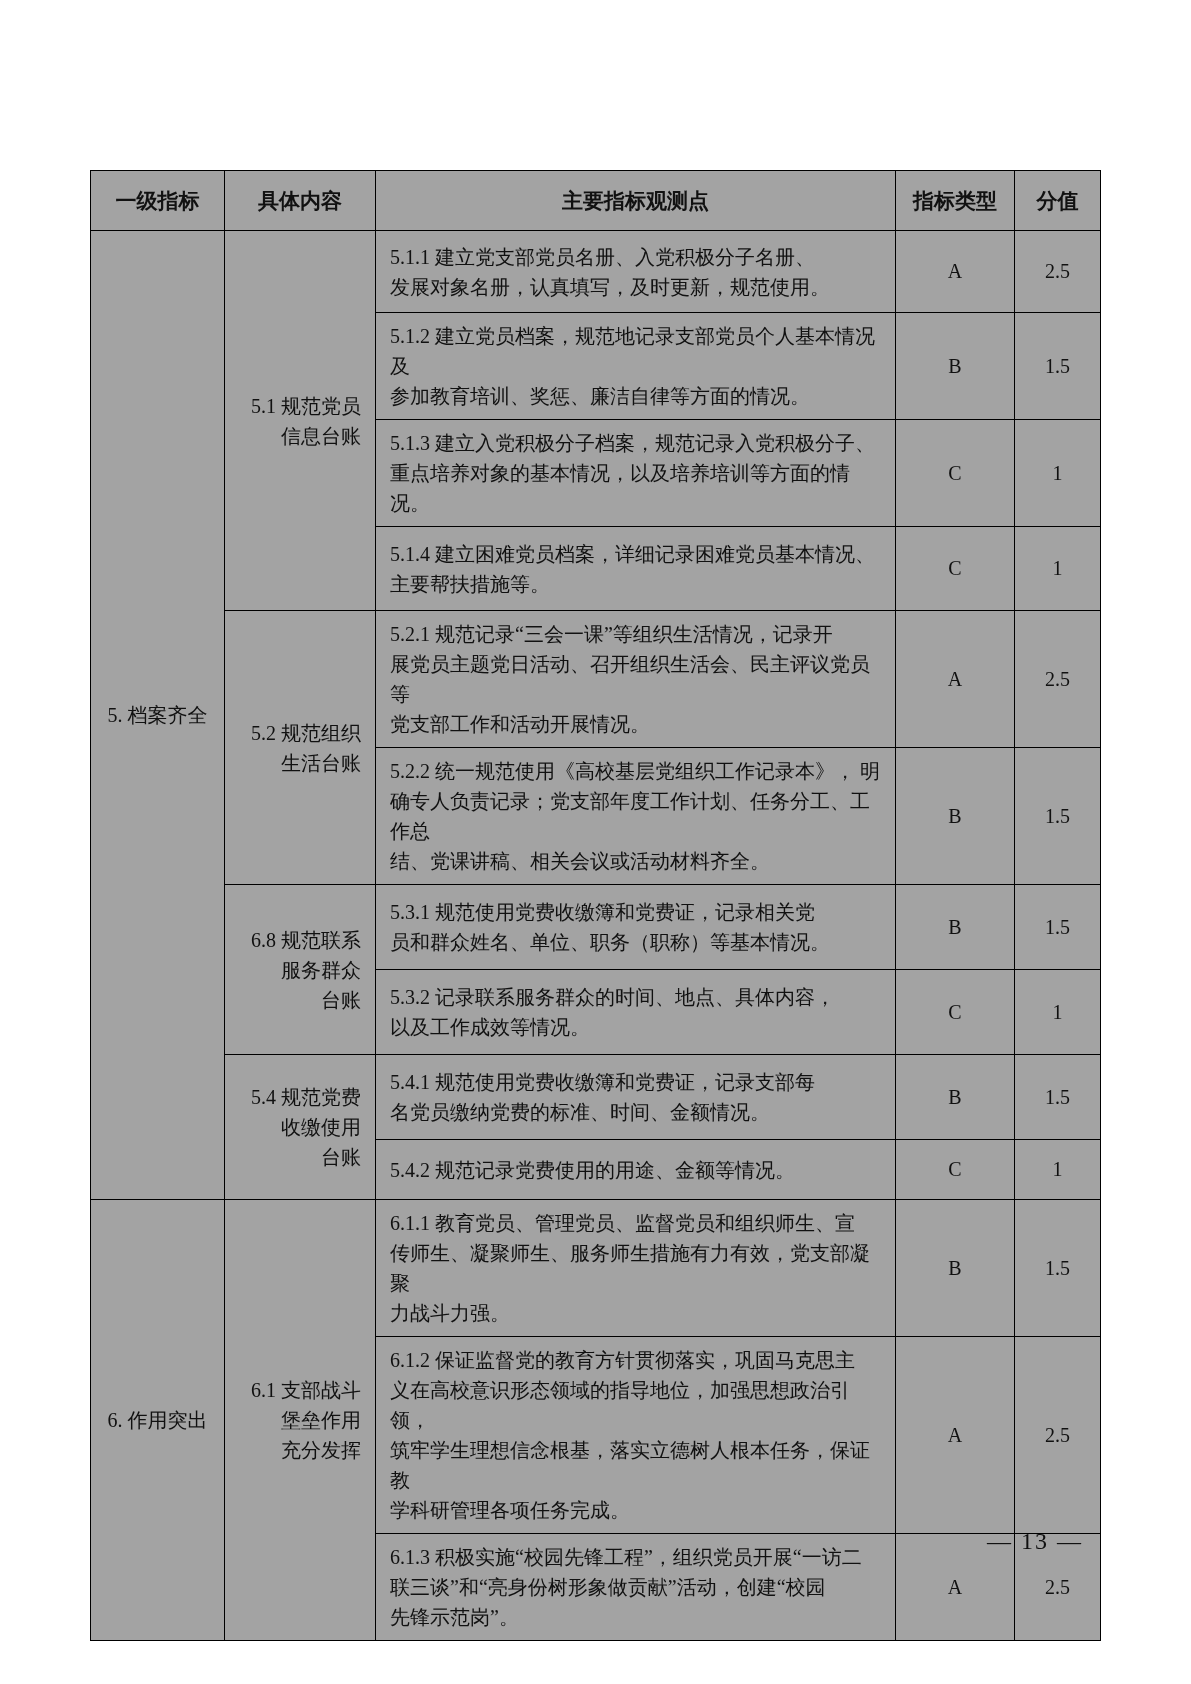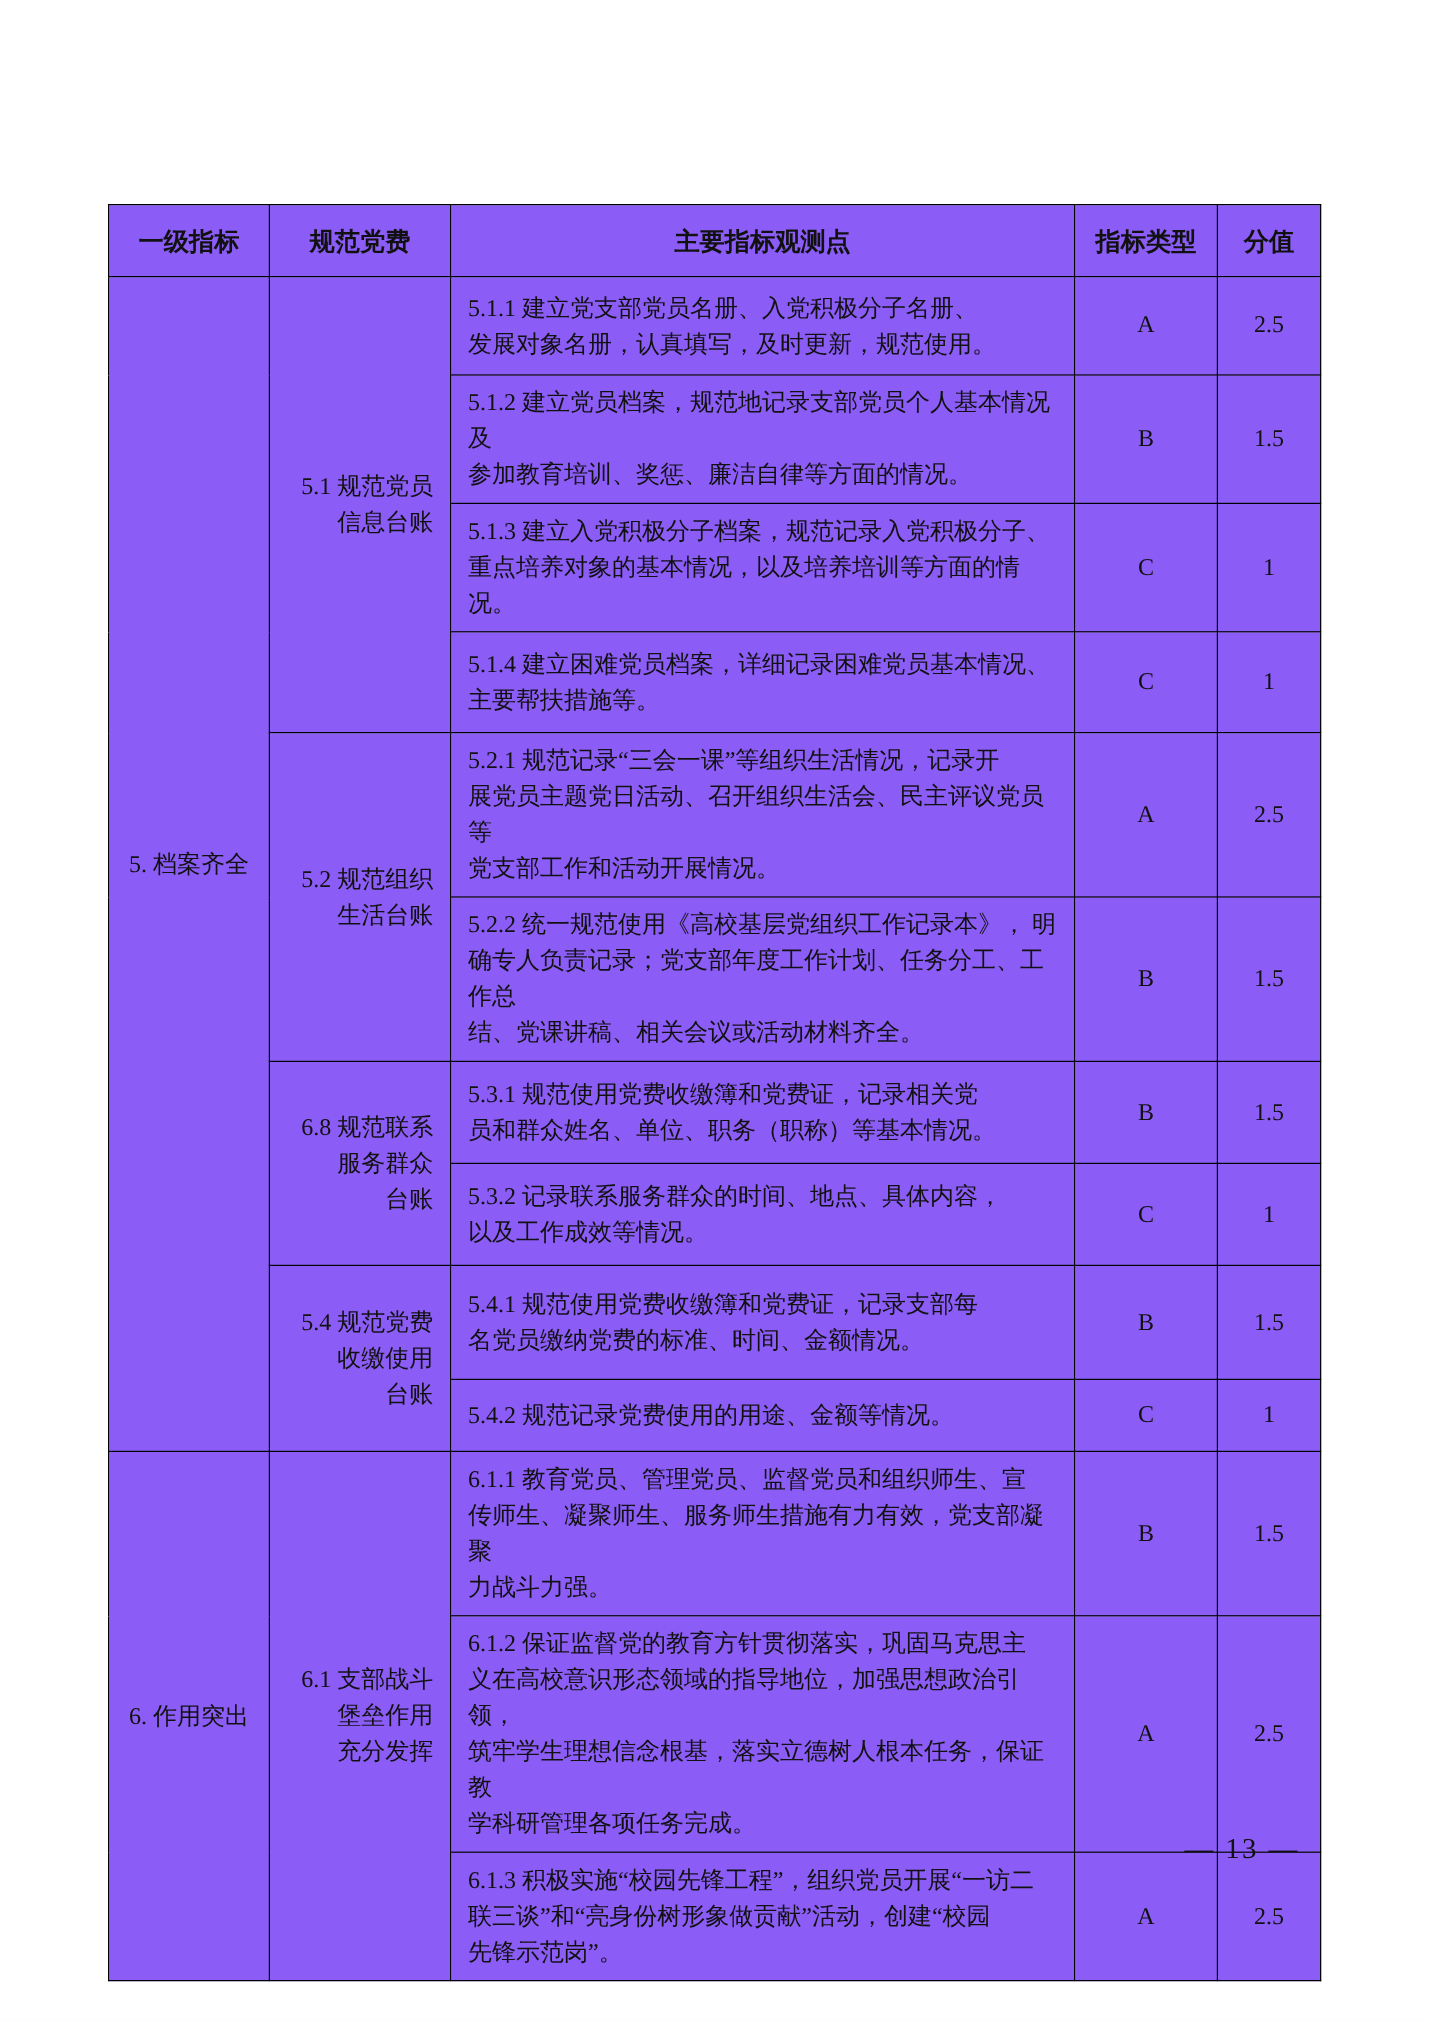--- a/index.html
+++ b/index.html
@@ -21,21 +21,21 @@
     table-layout:fixed;
   }
   .indicator-table col.c1 { width:134px; }
   .indicator-table col.c2 { width:151px; }
   .indicator-table col.c3 { width:520px; }
   .indicator-table col.c4 { width:119px; }
   .indicator-table col.c5 { width:86px; }
   .indicator-table th, .indicator-table td {
     border:1.5px solid #000;
     vertical-align:middle;
-    background:#8b5cf6;
+    background:#a3a3a3;
     margin-top:40px;
   }
   .indicator-table th {
     font-family:"Liberation Sans","DejaVu Sans",sans-serif;
     font-weight:bold;
     font-size:21px;
     text-align:center;
     padding:6px 4px;
   }
   td.lvl1 {
@@ -84,21 +84,21 @@
     <colgroup>
       <col class="c1">
         <col class="c2">
         <col class="c3">
         <col class="c4">
         <col class="c5">
     </colgroup>
     <tbody>
       <tr style="height:60px;">
         <th>一级指标</th>
-        <th>规范党费</th>
+        <th>具体内容</th>
         <th>主要指标观测点</th>
         <th>指标类型</th>
         <th>分值</th>
       </tr>
 
       <tr style="height:82px;">
         <td class="lvl1" rowspan="10">5. 档案齐全</td>
         <td class="lvl2" rowspan="4"><span class="lvl2-text">5.1 规范党员
 信息台账</span></td>
         <td class="obs"><span class="obs-text">5.1.1 建立党支部党员名册、入党积极分子名册、
@@ -151,21 +151,21 @@
         <td class="type">B</td>
         <td class="score">1.5</td>
       </tr>
       <tr style="height:85px;">
         <td class="obs"><span class="obs-text">5.3.2 记录联系服务群众的时间、地点、具体内容，
 以及工作成效等情况。</span></td>
         <td class="type">C</td>
         <td class="score">1</td>
       </tr>
 
-      <tr style="height:95px;">
+      <tr style="height:85px;">
         <td class="lvl2" rowspan="2"><span class="lvl2-text">5.4 规范党费
 收缴使用
 台账</span></td>
         <td class="obs"><span class="obs-text">5.4.1 规范使用党费收缴簿和党费证，记录支部每
 名党员缴纳党费的标准、时间、金额情况。</span></td>
         <td class="type">B</td>
         <td class="score">1.5</td>
       </tr>
       <tr style="height:60px;">
         <td class="obs"><span class="obs-text">5.4.2 规范记录党费使用的用途、金额等情况。</span></td>

